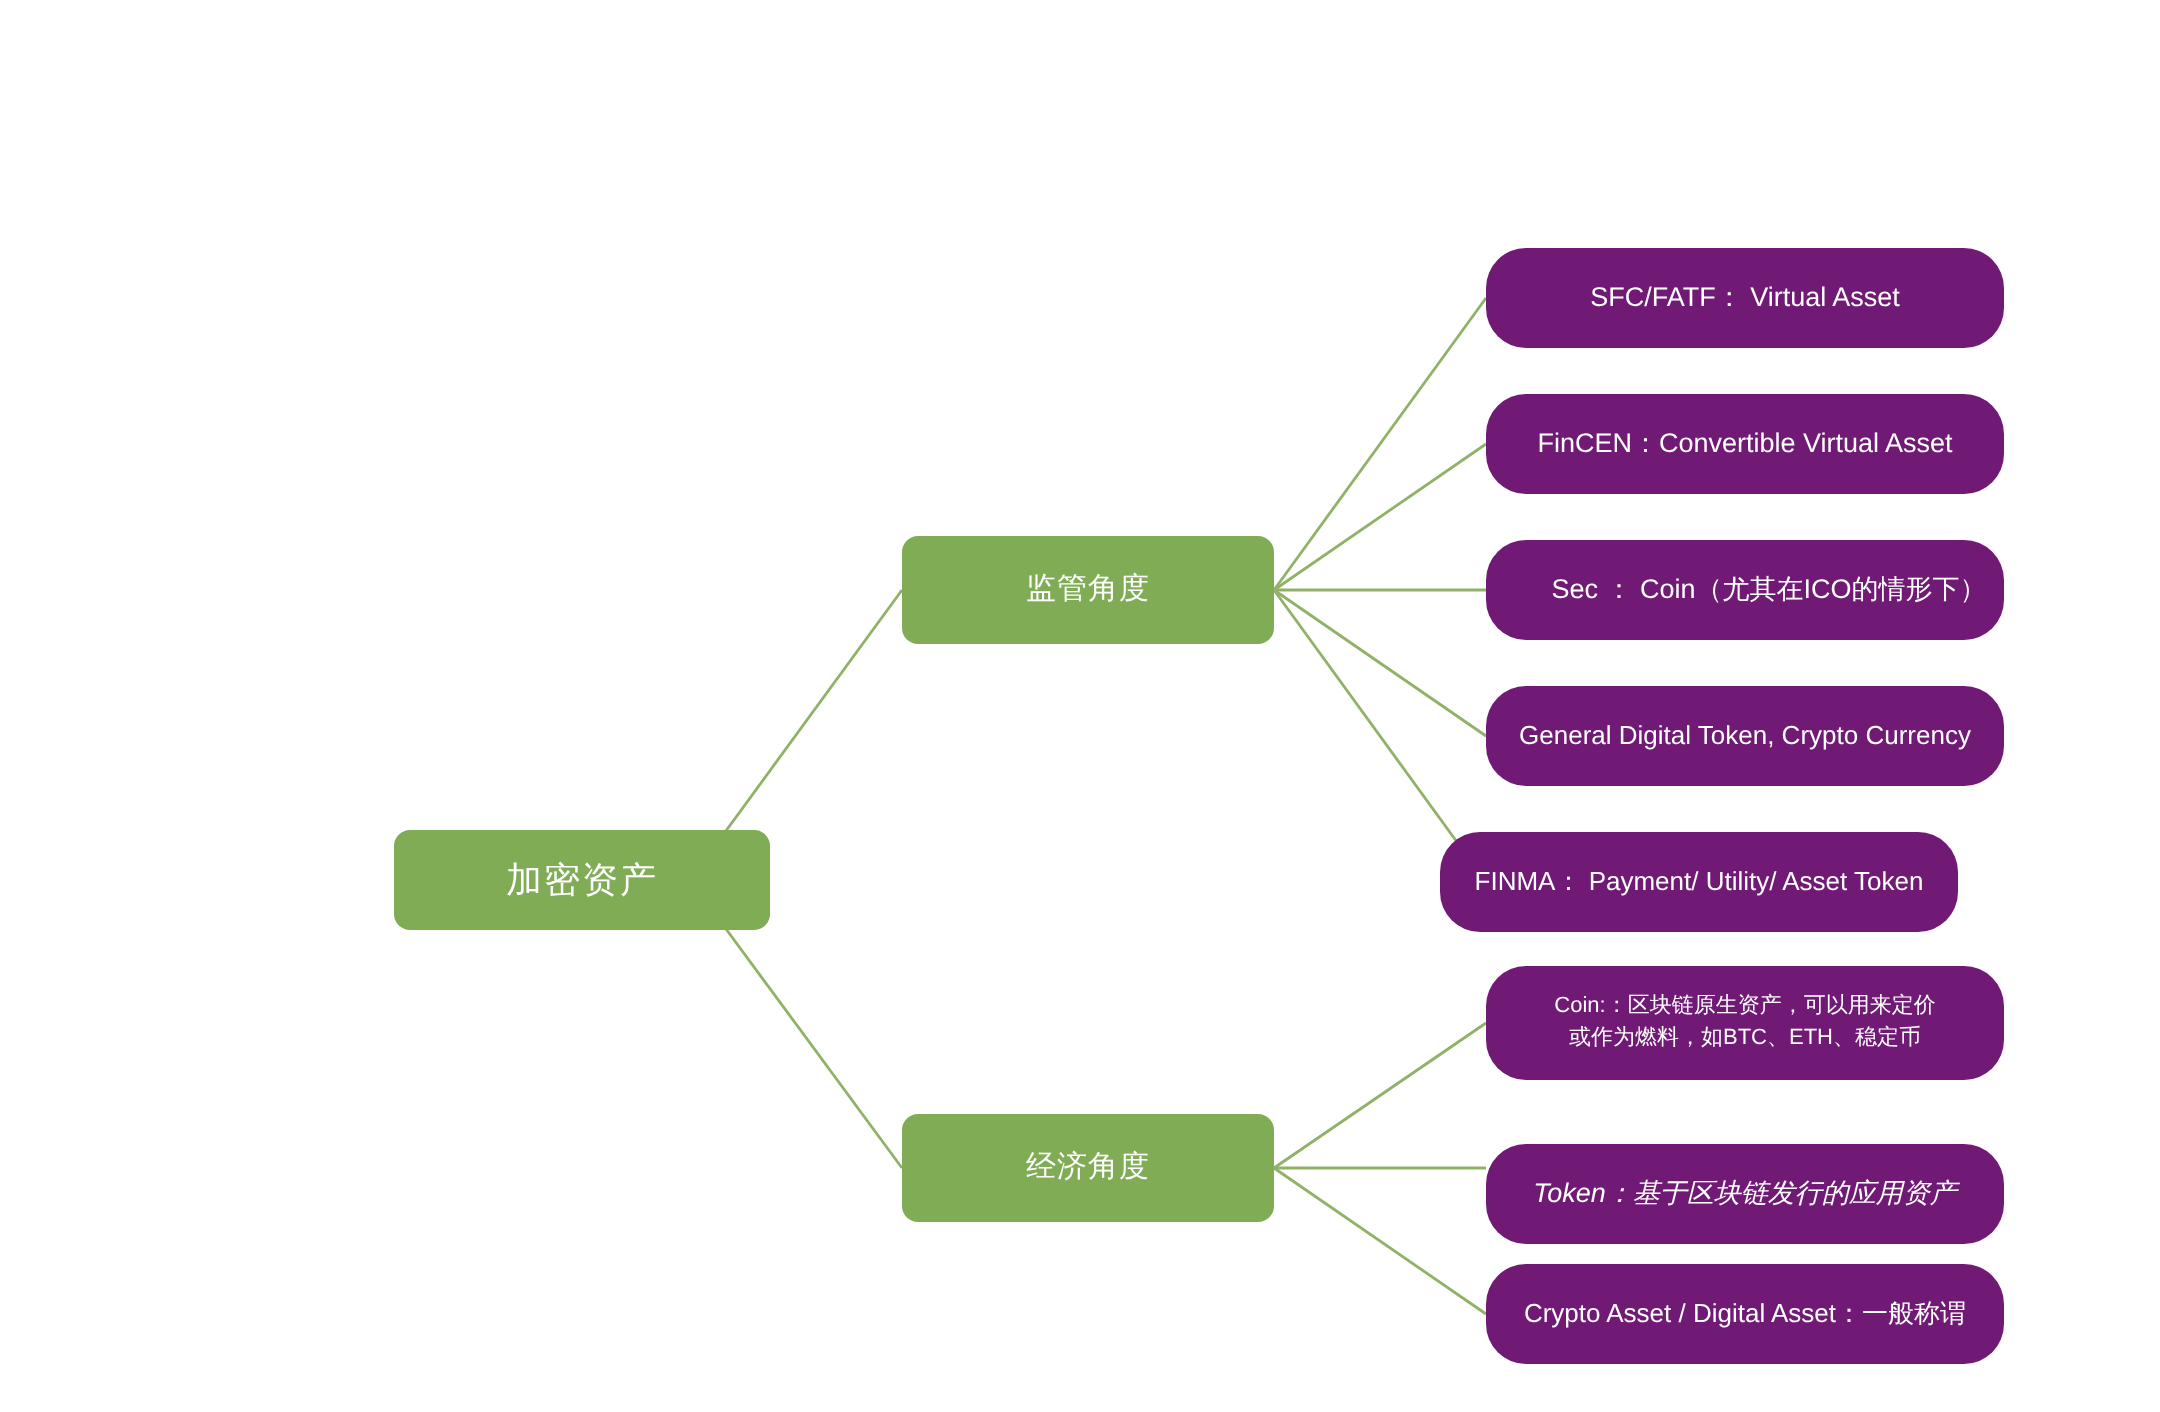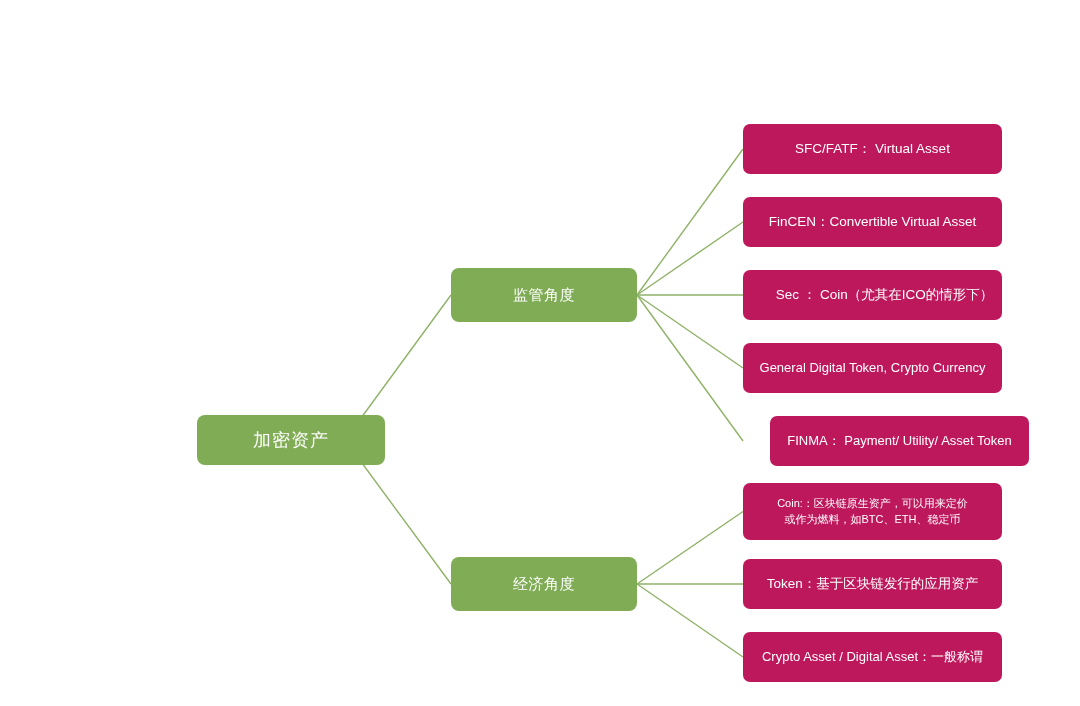--- a/index.html
+++ b/index.html
@@ -44,23 +44,24 @@
     border-radius: 8px;
     letter-spacing: 1px;
   }
   .node-branch {
     background: #7fac54;
     font-size: 15px;
     border-radius: 8px;
     letter-spacing: 0.5px;
   }
   .node-leaf {
-    background: #be185d;
+    background: #701a75;
     font-size: 13.5px;
     padding: 0 6px;
+    border-radius: 20px;
   }
   .node-leaf.tight {
     font-size: 13px;
     padding: 16px 2px;
   }
   .node-leaf.multiline {
     font-size: 11px;
     padding: 0 8px;
   }
 </style>
@@ -79,21 +80,21 @@
       <line x1="637" y1="584" x2="743" y2="511.5" stroke="#8fb268" stroke-width="1.4" shape-rendering="geometricPrecision"></line>
       <line x1="637" y1="584" x2="743" y2="584" stroke="#8fb268" stroke-width="1.4" shape-rendering="geometricPrecision"></line>
       <line x1="637" y1="584" x2="743" y2="657" stroke="#8fb268" stroke-width="1.4" shape-rendering="geometricPrecision"></line>
     </svg>
   <div id="nodes">
       <div class="node node-branch" style="left: 451px; top: 268px; width: 186px; height: 54px;">监管角度</div>
       <div class="node node-leaf" style="left: 743px; top: 124px; width: 259px; height: 50px;">SFC/FATF： Virtual Asset</div>
       <div class="node node-leaf" style="left: 743px; top: 197px; width: 259px; height: 50px;">FinCEN：Convertible Virtual Asset</div>
       <div class="node node-leaf" style="left: 743px; top: 270px; width: 259px; height: 50px; padding-left: 30px;">Sec ： Coin（尤其在ICO的情形下）</div>
       <div class="node node-leaf tight" style="left: 743px; top: 343px; width: 259px; height: 50px;">General Digital Token, Crypto Currency</div>
-      <div class="node node-leaf tight" style="left: 770px; top: 416px; width: 259px; height: 50px;">FINMA： Payment/ Utility/ Asset Token</div>
+      <div class="node node-leaf tight" style="left: 720px; top: 416px; width: 259px; height: 50px;">FINMA： Payment/ Utility/ Asset Token</div>
       <div class="node node-branch" style="left: 451px; top: 557px; width: 186px; height: 54px;">经济角度</div>
       <div class="node node-leaf multiline" style="left: 743px; top: 483px; width: 259px; height: 57px;">Coin:：区块链原生资产，可以用来定价
 或作为燃料，如BTC、ETH、稳定币</div>
-      <div class="node node-leaf" style="left: 743px; top: 559px; width: 259px; height: 50px;">Token：基于区块链发行的应用资产</div>
+      <div class="node node-leaf" style="left: 743px; top: 572px; width: 259px; height: 50px; font-style: italic;">Token：基于区块链发行的应用资产</div>
       <div class="node node-leaf tight" style="left: 743px; top: 632px; width: 259px; height: 50px;">Crypto Asset / Digital Asset：一般称谓</div>
       <div class="node node-root" style="left: 157px; top: 415px; width: 188px; height: 50px; margin-left: 40px;">加密资产</div>
     </div>
 </div>
 
 </body></html>

